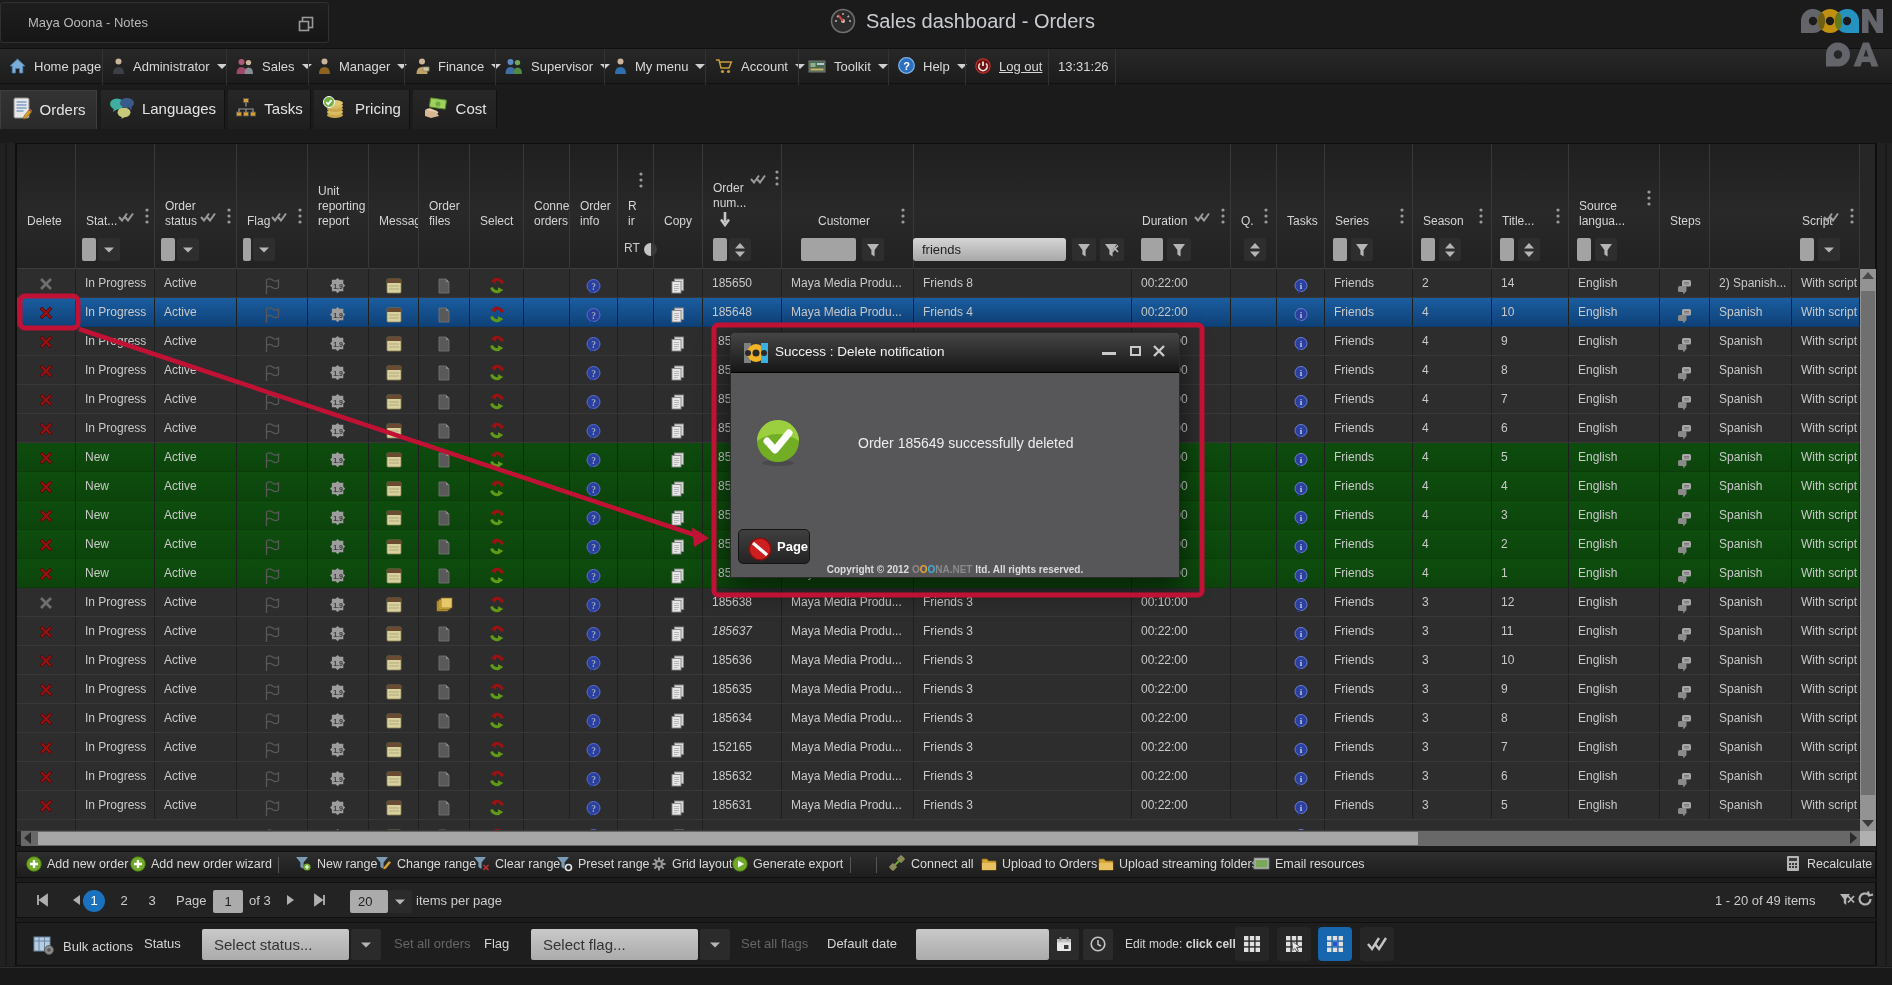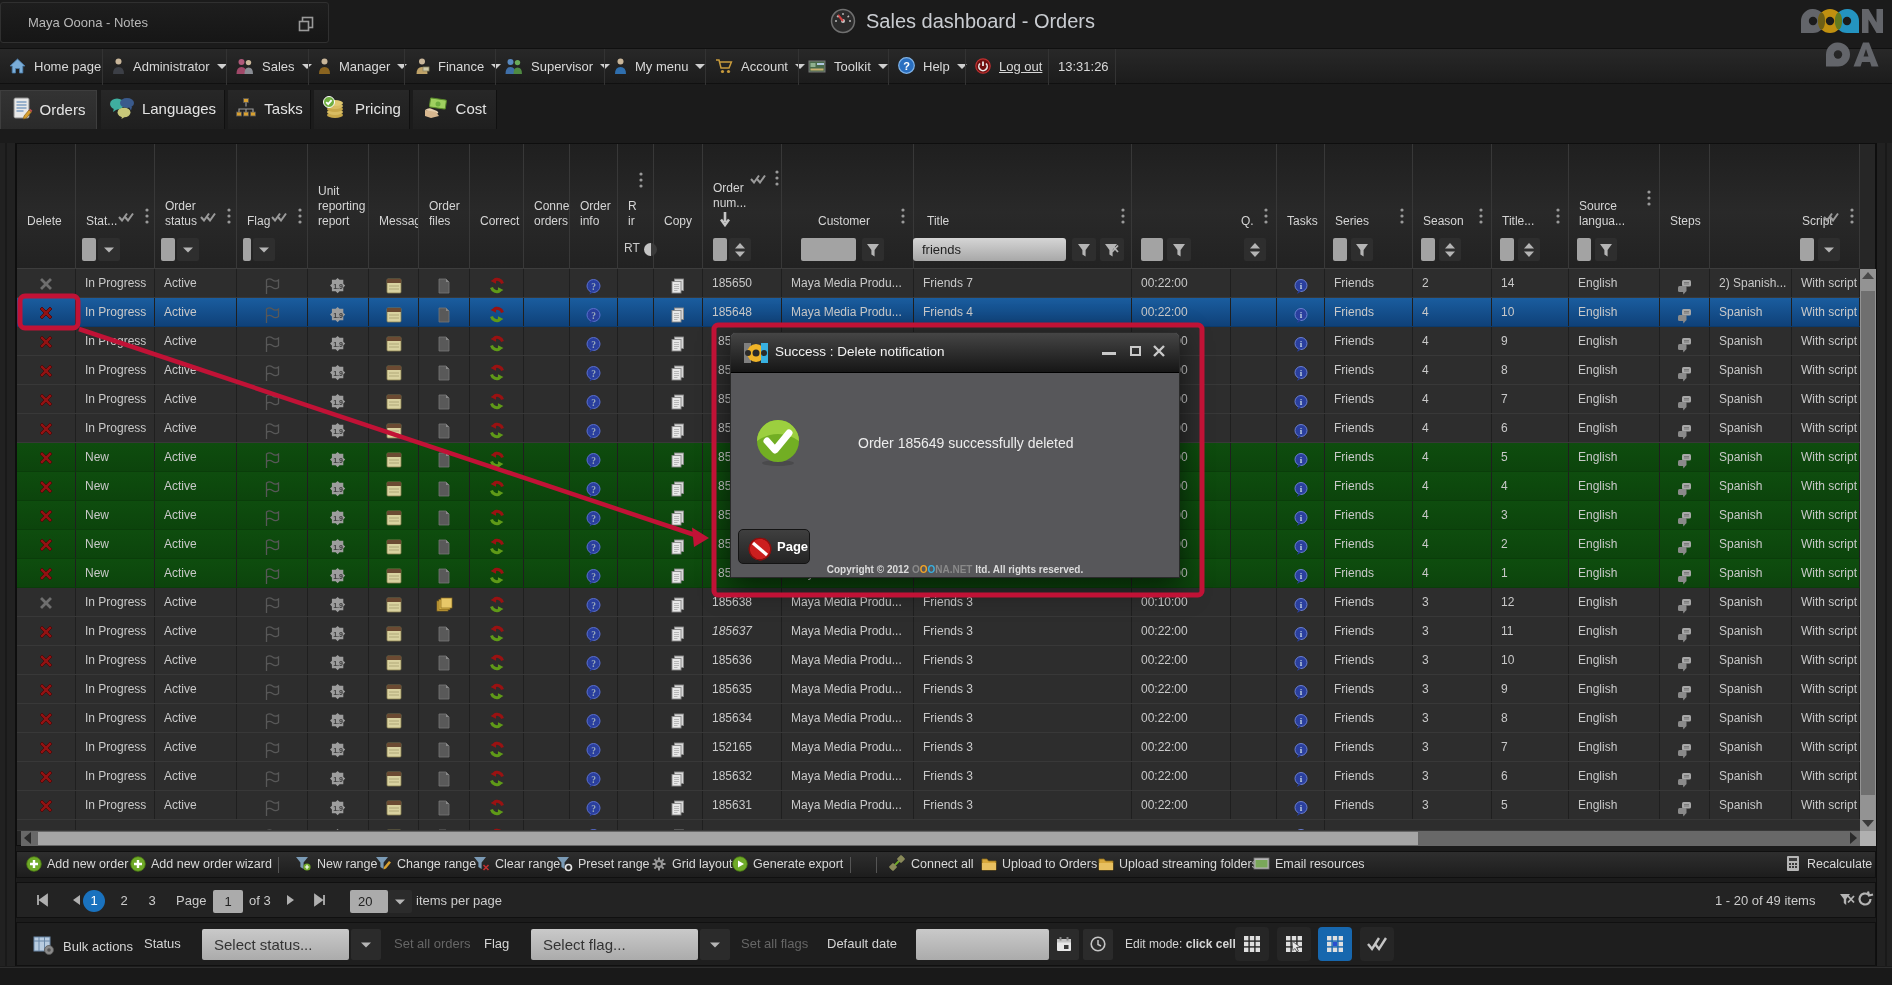--- a/index.html
+++ b/index.html
@@ -351,21 +351,21 @@
 report</div>
 </div>
 <div class="hcell" style="left:352px;width:50px;">
 <div class="hlabel" style="left:10px">Message</div>
 </div>
 <div class="hcell" style="left:402px;width:51px;">
 <div class="hlabel" style="left:10px">Order
 files</div>
 </div>
 <div class="hcell" style="left:453px;width:54px;">
-<div class="hlabel" style="left:10px">Correct</div>
+<div class="hlabel" style="left:10px">Select</div>
 </div>
 <div class="hcell" style="left:507px;width:46px;">
 <div class="hlabel" style="left:10px">Conne
 orders</div>
 </div>
 <div class="hcell" style="left:553px;width:48px;">
 <div class="hlabel" style="left:10px">Order
 info</div>
 </div>
 <div class="hcell" style="left:601px;width:36px;">
@@ -391,23 +391,26 @@
             <path d="M5 0 V10 M1 7.5 L5 13 L9 7.5" fill="none" stroke="#c5c5c5" stroke-width="2.6"></path>
           </svg>
 <style>#ghead .hcell:nth-child(13) .hlabel{bottom:58px}</style>
 </div>
 <div class="hcell" style="left:765px;width:132px;">
 <div class="hlabel" style="left:36px">Customer</div>
 <div class="abs" style="right:8px;bottom:42px"><svg width="4" height="16" viewBox="0 0 4 16">
               <use href="#i-vdots"></use>
             </svg></div>
 </div>
-<div class="hcell" style="left:897px;width:218px;">
-<div class="hlabel" style="left:13px">Title</div>
-<div class="abs" style="right:6px;bottom:42px"><svg width="4" height="16" viewBox="0 0 4 16">
+<div class="hcell" style="left:1115px;width:99px;">
+<div class="hlabel" style="left:10px">Duration</div>
+<div class="abs" style="right:20px;bottom:44px"><svg width="16" height="12" viewBox="0 0 16 12">
+              <use href="#i-dblcheck"></use>
+            </svg></div>
+<div class="abs" style="right:5px;bottom:42px"><svg width="4" height="16" viewBox="0 0 4 16">
               <use href="#i-vdots"></use>
             </svg></div>
 </div>
 <div class="hcell" style="left:1214px;width:46px;">
 <div class="hlabel" style="left:10px">Q.</div>
 <div class="abs" style="right:8px;bottom:42px"><svg width="4" height="16" viewBox="0 0 4 16">
               <use href="#i-vdots"></use>
             </svg></div>
 </div>
 <div class="hcell" style="left:1260px;width:48px;">
@@ -551,21 +554,21 @@
         <div class="cell" style="left:507px;width:46px;"></div>
         <div class="cell ctr" style="left:553px;width:48px;"><svg width="17" height="17" viewBox="0 0 17 17" style="margin-top:5px">
             <use href="#i-info"></use>
           </svg></div>
         <div class="cell" style="left:601px;width:36px;"></div>
         <div class="cell ctr" style="left:637px;width:49px;"><svg width="18" height="18" viewBox="0 0 18 18" style="margin-top:5px">
             <use href="#i-copy"></use>
           </svg></div>
         <div class="cell" style="left:686px;width:79px;">185650</div>
         <div class="cell" style="left:765px;width:132px;">Maya Media Produ...</div>
-        <div class="cell" style="left:897px;width:218px;">Friends 7</div>
+        <div class="cell" style="left:897px;width:218px;">Friends 8</div>
         <div class="cell" style="left:1115px;width:99px;">00:22:00</div>
         <div class="cell" style="left:1214px;width:46px;"></div>
         <div class="cell ctr" style="left:1260px;width:48px;"><svg width="16" height="17" viewBox="0 0 16 17" style="margin-top:5px">
             <use href="#i-task"></use>
           </svg></div>
         <div class="cell" style="left:1308px;width:88px;">Friends</div>
         <div class="cell" style="left:1396px;width:79px;">2</div>
         <div class="cell" style="left:1475px;width:77px;">14</div>
         <div class="cell" style="left:1552px;width:91px;">English</div>
         <div class="cell ctr" style="left:1643px;width:50px;"><svg width="17" height="17" viewBox="0 0 17 17" style="margin-top:5px">

